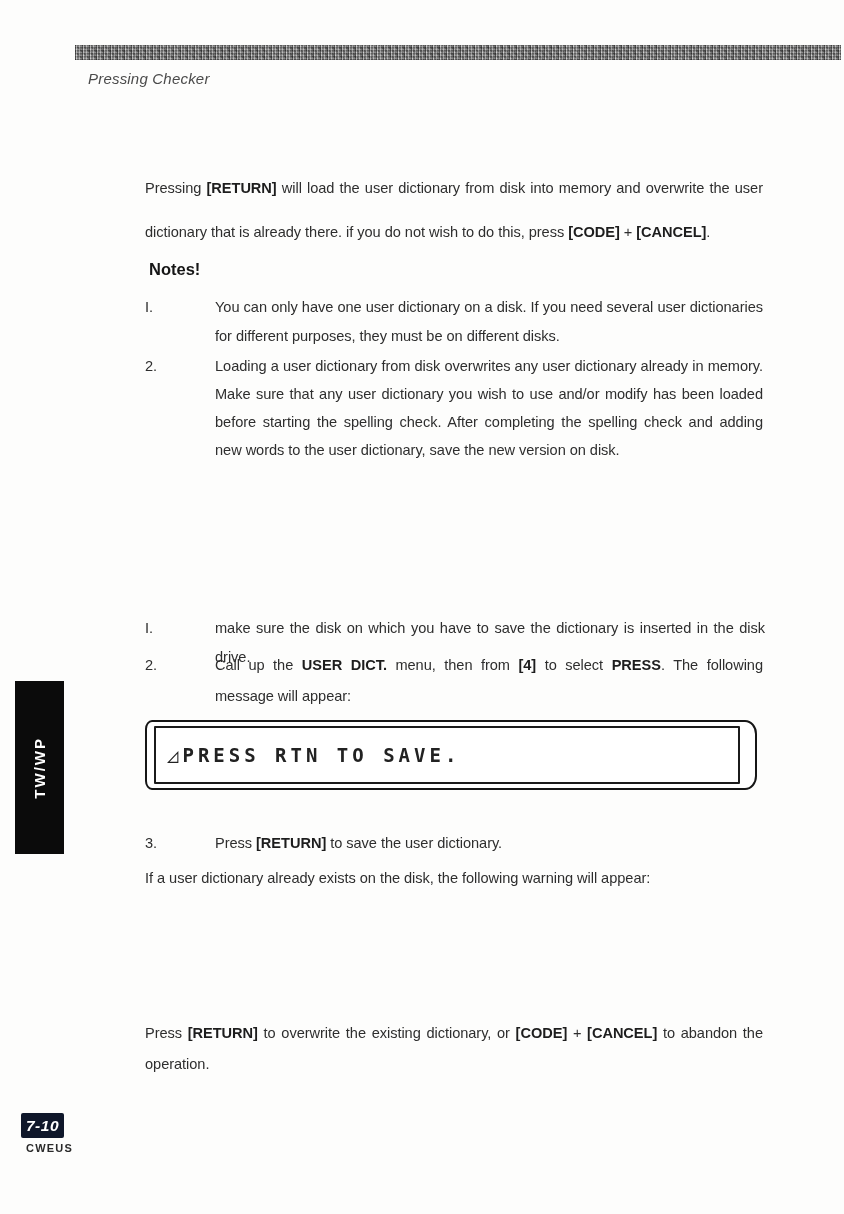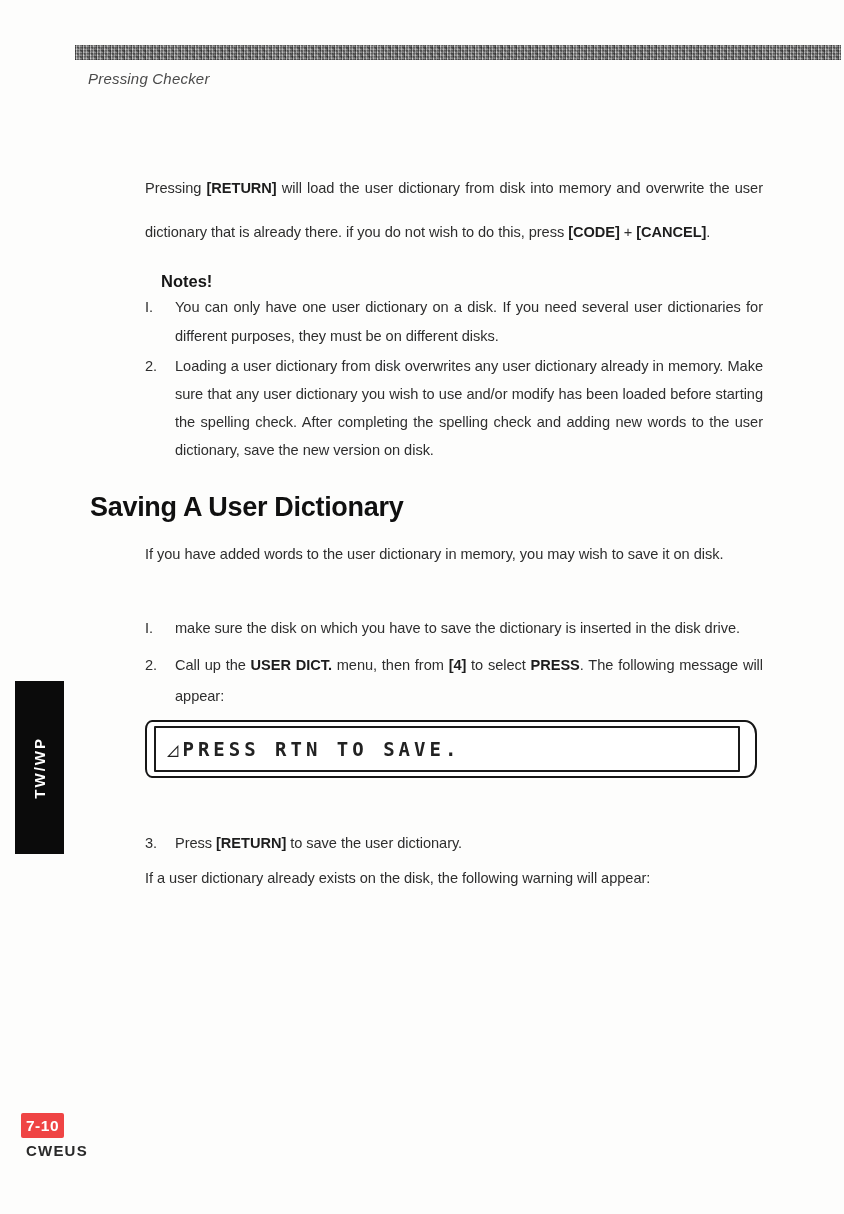--- a/index.html
+++ b/index.html
@@ -23,24 +23,24 @@
     left:88px;top:70px;
     font-style:italic;font-size:15px;color:#4a4a4a;letter-spacing:.2px;
   }
   
   .body{
     margin:0;font-size:14.6px;letter-spacing:-.05px;line-height:29px;
     text-align:justify;color:#2e2e2e;
   }
   .b{font-weight:bold;color:#1d1d1d;}
   .p1{left:145px;top:166px;width:618px;line-height:44px;}
-  .notes-title{left:145px;top:256px;margin:16px;font-size:16.5px;color:#161616;}
+  .notes-title{left:145px;top:256px;margin:4px;font-size:16.5px;color:#161616;}
   .note,.step{display:flex;}
   .num{width:30px;flex:0 0 30px;font-size:14.6px;line-height:29px;color:#2e2e2e;}
-  .li-text{flex:1;}
+  .li-text{flex:1;margin-left:40px;}
   .n1{left:145px;top:293px;width:618px;}
   .n2{left:145px;top:352px;width:618px;}
   .n2 .li-text,.n2 .num{line-height:28px;}
   .section-title{
     left:90px;top:492px;margin:0;
     font-size:27px;font-weight:bold;color:#101010;letter-spacing:-.3px;
   }
   .p2{left:145px;top:540px;width:618px;}
   .p3{left:145px;top:577px;width:618px;}
   .s1{left:145px;top:614px;width:620px;}
@@ -50,21 +50,21 @@
   .p4{left:145px;top:864px;width:618px;}
   .p5{left:145px;top:1018px;width:618px;line-height:31px;}
   
   .lcd{
     left:145px;width:612px;
     border:2.5px solid #161616;
     border-radius:7px 12px 12px 7px / 9px 14px 14px 9px;
     background:#fff;
     box-sizing:border-box;
   }
-  .lcd1{top:720px;height:58px;}
+  .lcd1{top:720px;height:70px;}
   .lcd2{top:910px;height:79px;}
   .lcd-inner{
     position:absolute;left:7px;right:15px;top:4px;bottom:4px;
     border:2px solid #1b1b1b;border-radius:1px;
     display:flex;flex-direction:column;justify-content:center;
     padding-left:11px;box-sizing:border-box;
   }
   .lcd-line{
     font-family:"DejaVu Sans Mono",monospace;
     font-weight:bold;font-size:19px;line-height:26px;
@@ -75,26 +75,26 @@
   .side-tab{
     left:15px;top:681px;width:49px;height:173px;background:#0b0b0b;
     display:flex;align-items:center;justify-content:center;
   }
   .side-tab span{
     writing-mode:vertical-rl;transform:rotate(180deg);
     color:#ffffff;font-weight:bold;font-size:15px;letter-spacing:2px;
   }
   
   .page-num-box{
-    left:21px;top:1113px;width:43px;height:25px;background:#ef4444;
-    display:flex;align-items:center;justify-content:center;border-radius:2px;
+    left:21px;top:1113px;width:43px;height:25px;background:#0f172a;
+    display:flex;align-items:center;justify-content:center;border-radius:2px;font-style:italic;
   }
   .page-num-box span{color:#ffffff;font-weight:bold;font-size:15.5px;letter-spacing:.5px;}
   .footer-code{
-    left:26px;top:1142px;font-size:15px;font-weight:bold;
+    left:26px;top:1142px;font-size:11px;font-weight:bold;
     letter-spacing:1.2px;color:#2a2a2a;
   }
 </style>
 </head>
 <body>
 
 <div style="position:absolute;inset:0;">
 
   <div class="abs noise-bar"></div>
   <div class="abs running-head">Pressing Checker</div>
@@ -106,23 +106,21 @@
   <div class="abs note n1">
     <span class="num">I.</span>
     <span class="body li-text"><span>You can only have one user dictionary on a disk. If you need several user dictionaries for different purposes, they must be on different disks.</span></span>
   </div>
 
   <div class="abs note n2">
     <span class="num">2.</span>
     <span class="body li-text"><span>Loading a user dictionary from disk overwrites any user dictionary already in memory. Make sure that any user dictionary you wish to use and/or modify has been loaded before starting the spelling check. After completing the spelling check and adding new words to the user dictionary, save the new version on disk.</span></span>
   </div>
 
-  <h1 class="abs section-title">Saving A User Dictionary</h1>
 
-  <p class="abs body p2">If you have added words to the user dictionary in memory, you may wish to save it on disk.</p>
 
   <div class="abs step s1">
     <span class="num">I.</span>
     <span class="body li-text"><span>make sure the disk on which you have to save the dictionary is inserted in the disk drive.</span></span>
   </div>
 
   <div class="abs step s2">
     <span class="num">2.</span>
     <span class="body li-text"><span>Call up the </span><span class="b">USER DICT.</span><span> menu, then from </span><span class="b">[4]</span><span> to select </span><span class="b">PRESS</span><span>. The following message will appear:</span></span>
   </div>
@@ -134,20 +132,21 @@
   </div>
 
   <div class="abs step s3">
     <span class="num">3.</span>
     <span class="body li-text"><span>Press </span><span class="b">[RETURN]</span><span> to save the user dictionary.</span></span>
   </div>
 
   <p class="abs body p4">If a user dictionary already exists on the disk, the following warning will appear:</p>
 
 
+  <p class="abs body p5"><span>Press </span><span class="b">[RETURN]</span><span> to overwrite the existing dictionary, or </span><span class="b">[CODE]</span><span> + </span><span class="b">[CANCEL]</span><span> to abandon the operation.</span></p>
 
   <div class="abs side-tab">
     <span>TW/WP</span>
   </div>
 
   <div class="abs page-num-box">
     <span>7-10</span>
   </div>
   <div class="abs footer-code">CWEUS</div>
 

